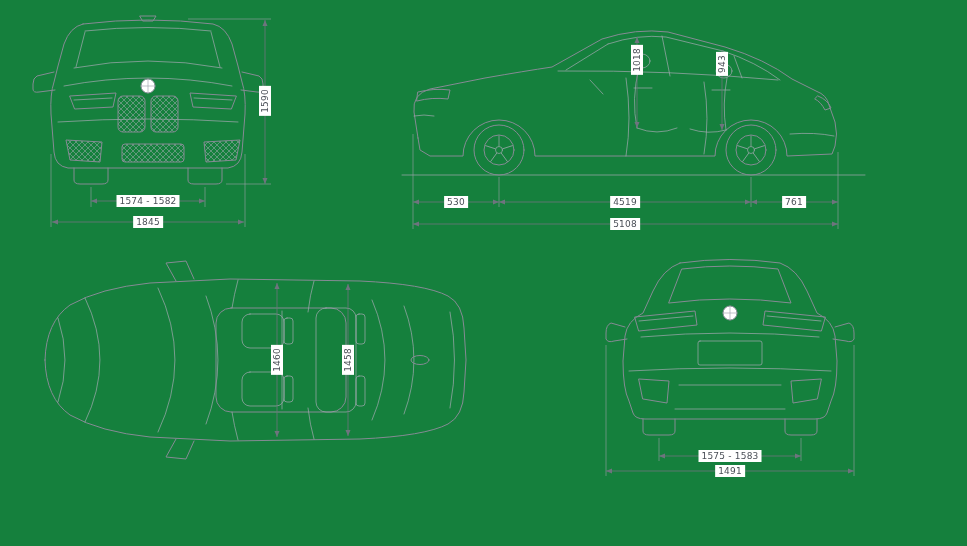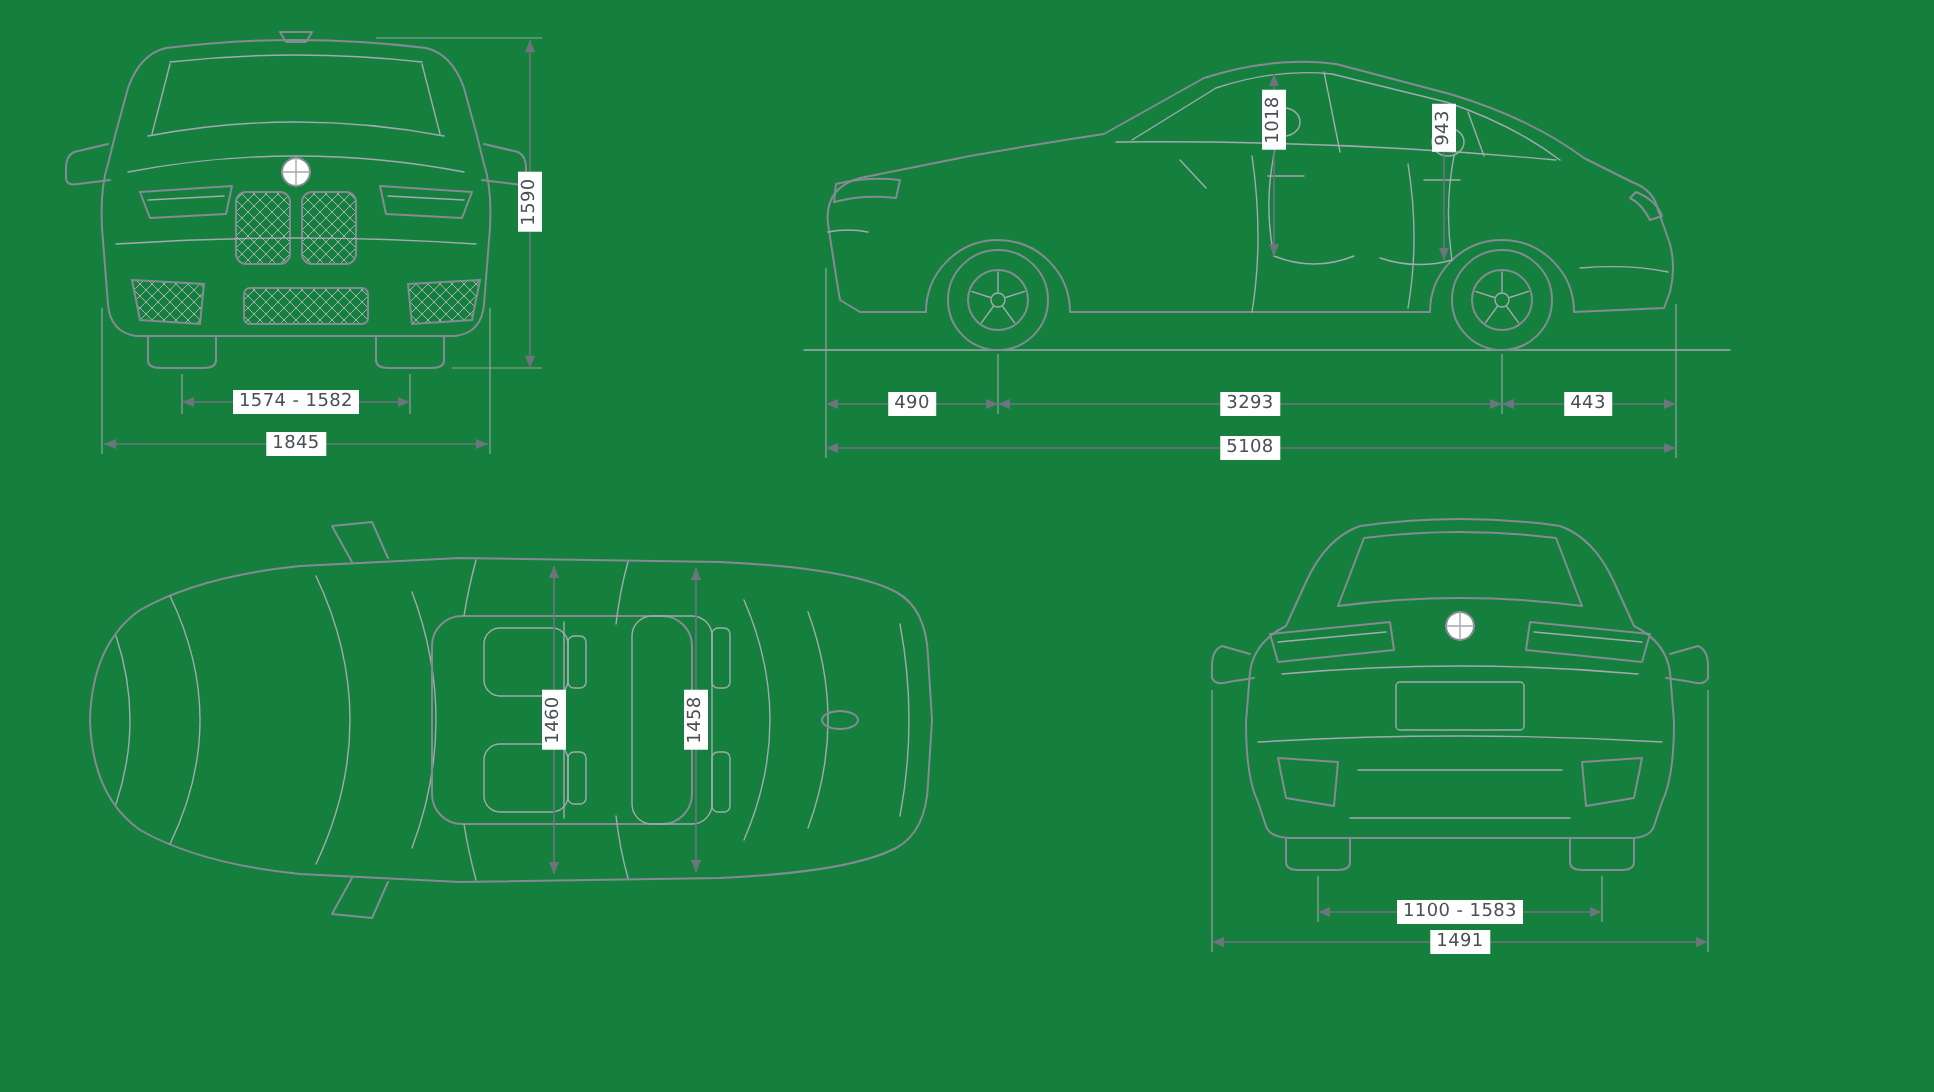--- a/index.html
+++ b/index.html
@@ -218,26 +218,26 @@
       <line class="dim" x1="74" y1="213" x2="216" y2="213" marker-start="url(#aR)" marker-end="url(#aR)"></line>
       <path class="ext" d="M21 102 V233 M269 102 V233"></path>
       <line class="dim" x1="21" y1="228" x2="269" y2="228" marker-start="url(#aR)" marker-end="url(#aR)"></line>
     </g>
   </svg>
 
   <span class="dim-label" style="left:148px;top:201px">1574 - 1582</span>
   <span class="dim-label" style="left:148px;top:222px">1845</span>
   <span class="dim-label v" style="left:265px;top:101px">1590</span>
 
-  <span class="dim-label" style="left:456px;top:202px">490</span>
-  <span class="dim-label" style="left:625px;top:202px">3293</span>
-  <span class="dim-label" style="left:794px;top:202px">443</span>
+  <span class="dim-label" style="left:456px;top:202px">530</span>
+  <span class="dim-label" style="left:625px;top:202px">4519</span>
+  <span class="dim-label" style="left:794px;top:202px">761</span>
   <span class="dim-label" style="left:625px;top:224px">5108</span>
   <span class="dim-label v" style="left:637px;top:60px">1018</span>
   <span class="dim-label v" style="left:722px;top:64px">943</span>
 
   <span class="dim-label v" style="left:277px;top:360px">1460</span>
   <span class="dim-label v" style="left:348px;top:360px">1458</span>
 
-  <span class="dim-label" style="left:730px;top:456px">1100 - 1583</span>
+  <span class="dim-label" style="left:730px;top:456px">1575 - 1583</span>
   <span class="dim-label" style="left:730px;top:471px">1491</span>
 
 </div>
 
 </body></html>

